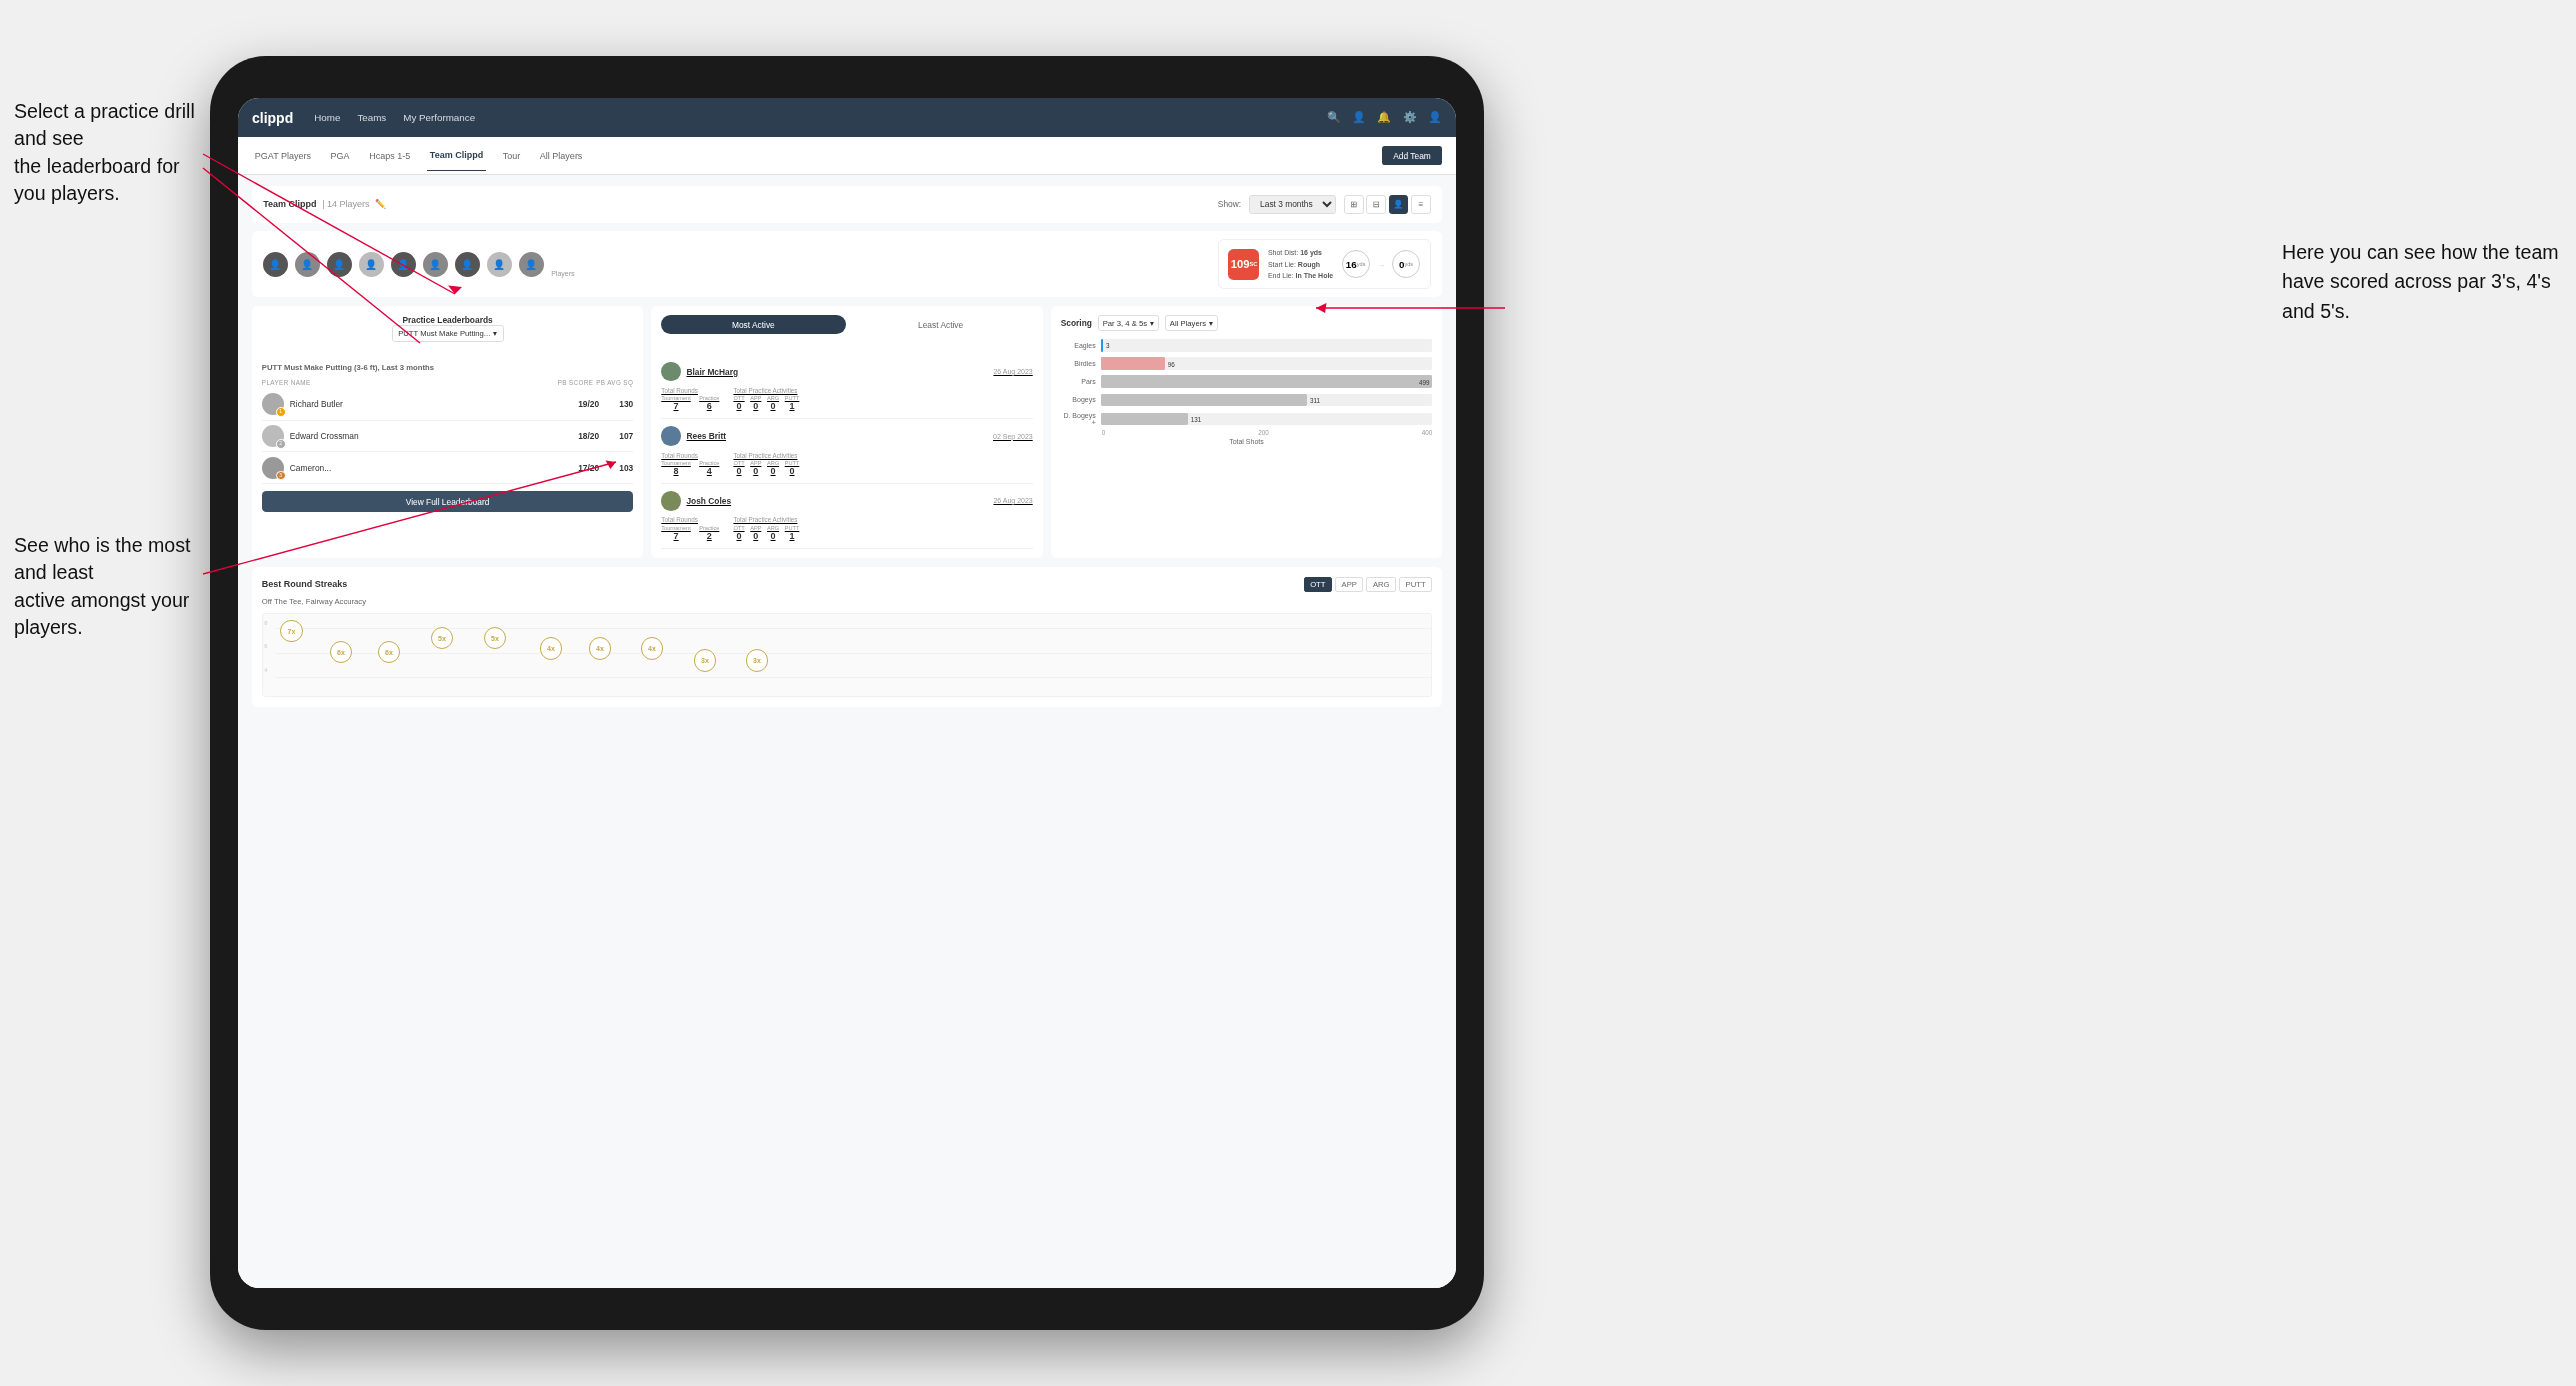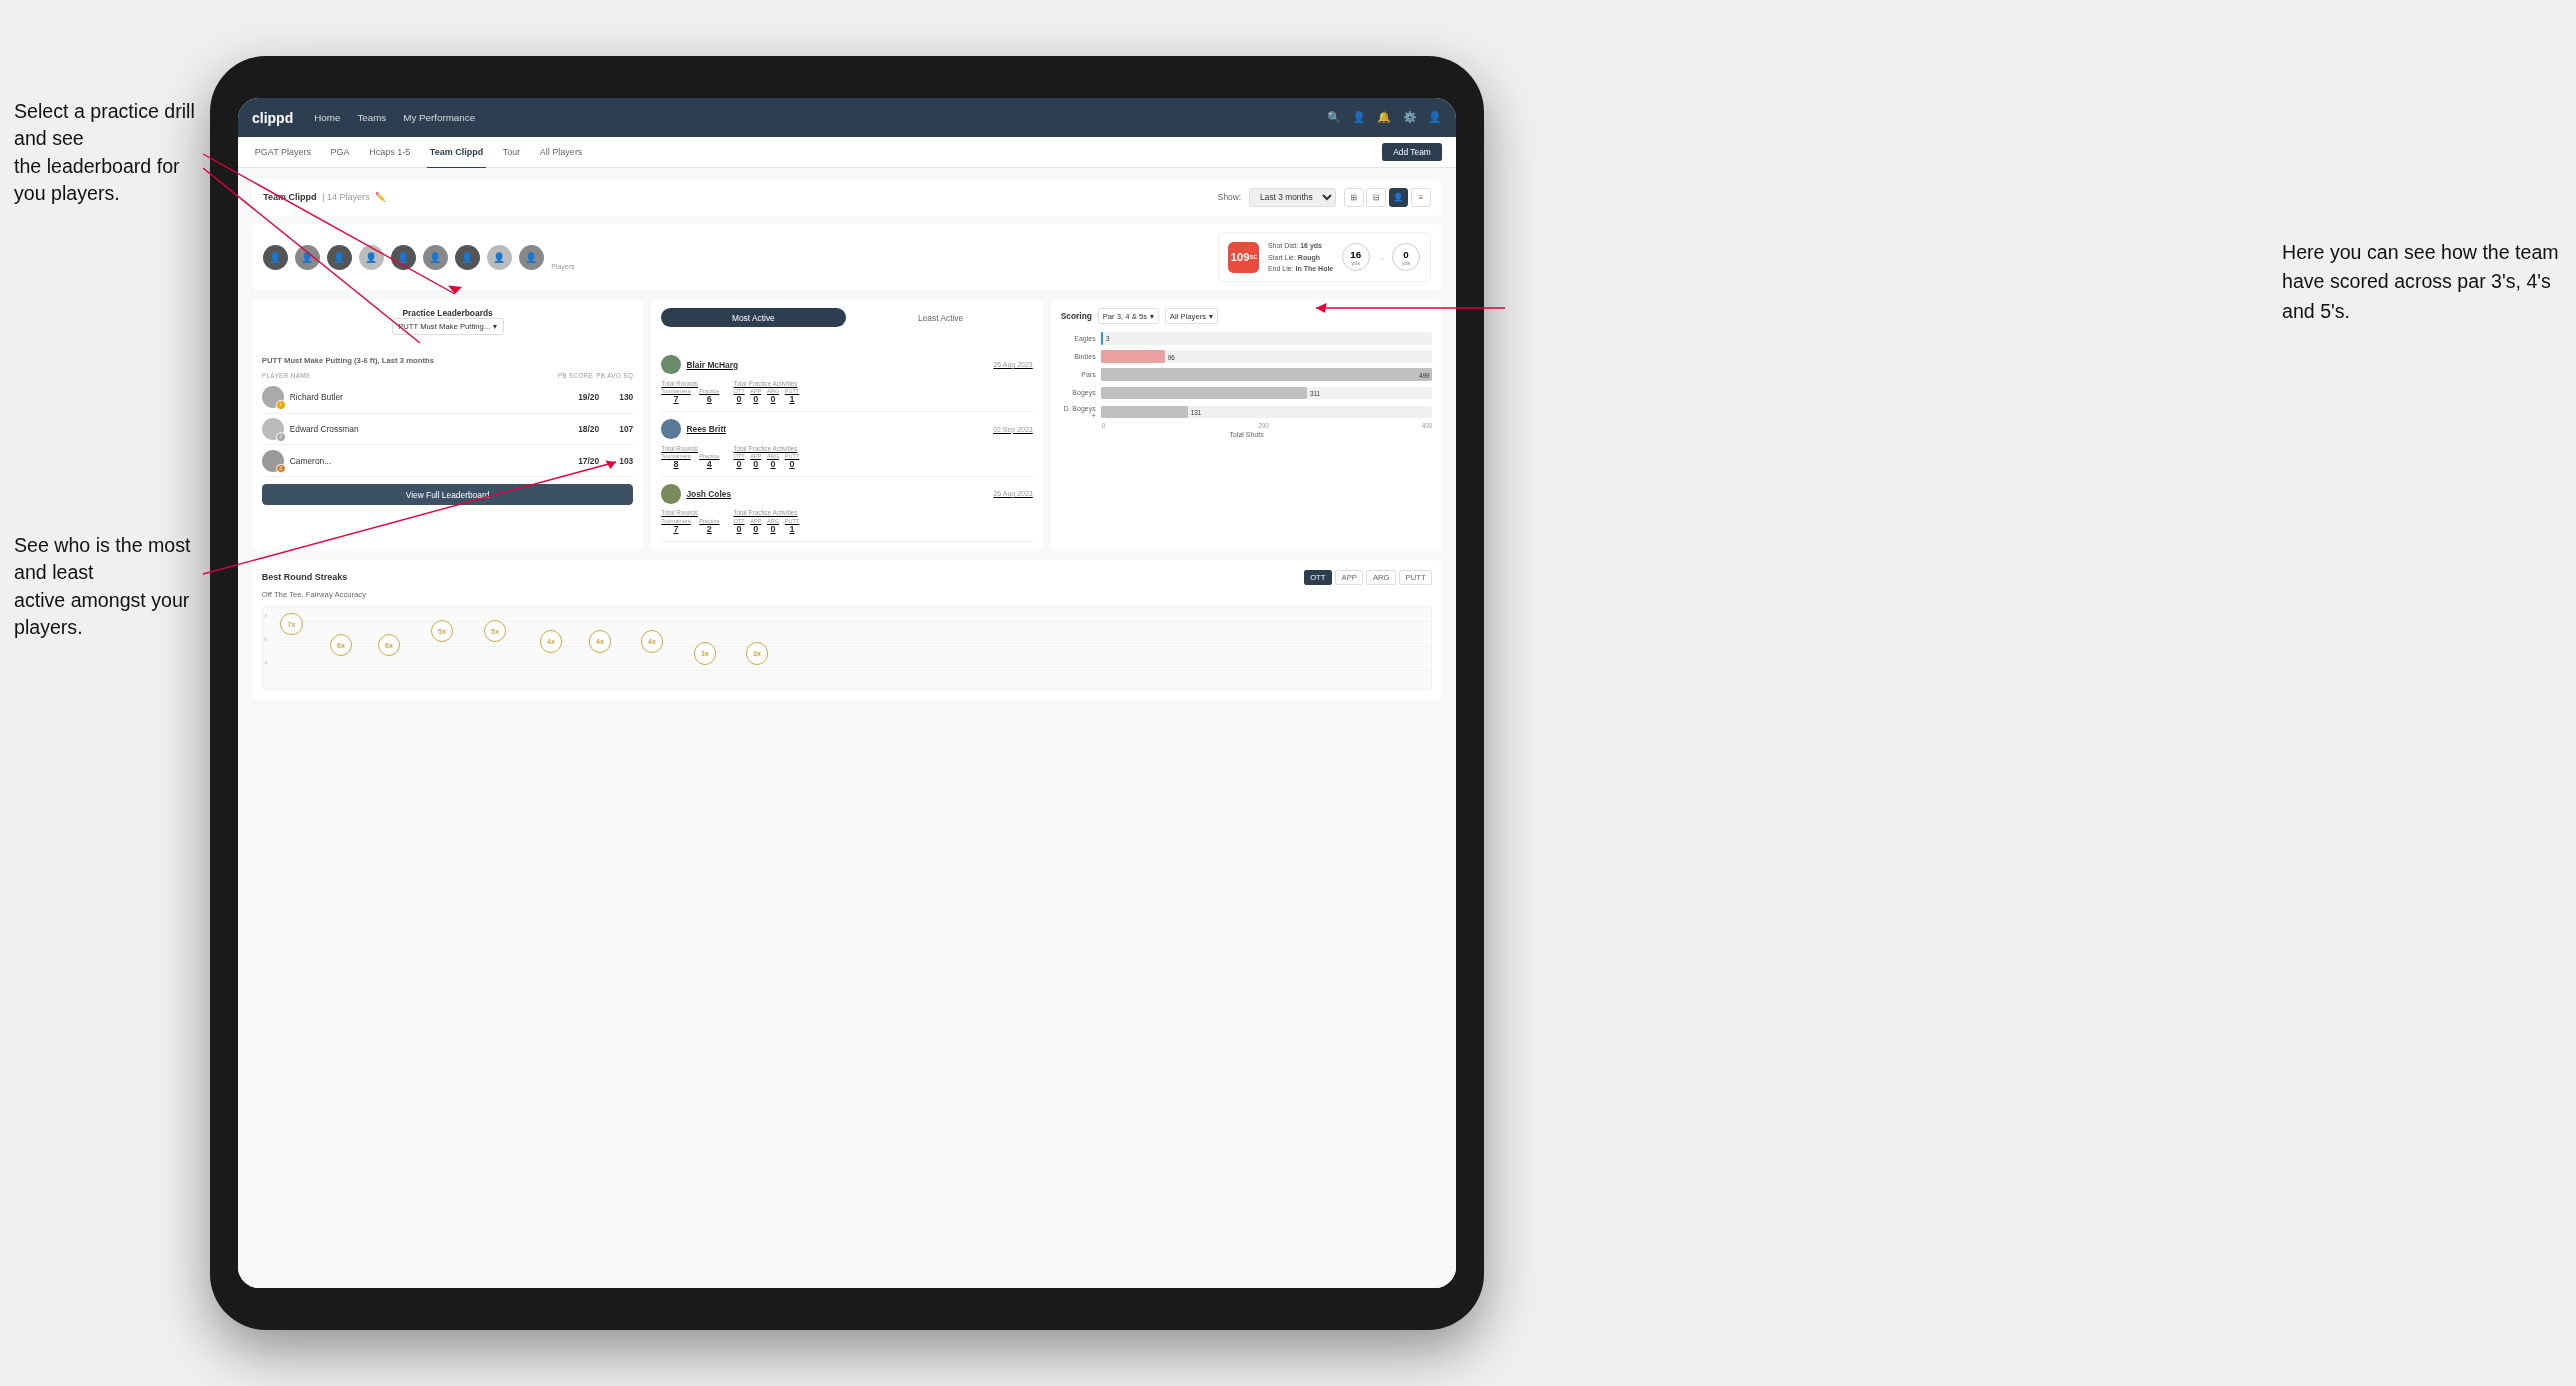--- a/index.html
+++ b/index.html
@@ -79,21 +79,21 @@
       cursor: pointer;
     }
 
     
     .sub-nav {
       background: #fff;
       border-bottom: 0.7px solid #e0e0e0;
       display: flex;
       align-items: center;
       padding: 0 14px;
-      height: 31px;
+      height: 38px;
       flex-shrink: 0;
     }
     .sub-nav-links {
       display: flex;
       gap: 14px;
       flex: 1;
     }
     .sub-nav-link {
       font-size: 9px;
       color: #666;
@@ -236,21 +236,20 @@
       align-items: center;
     }
     .shot-circle {
       width: 28px;
       height: 28px;
       border-radius: 50%;
       border: 1.4px solid #ccc;
       display: flex;
       align-items: center;
       justify-content: center;
-      flex-direction: column;
     }
     .shot-circle-val {
       font-size: 9.8px;
       font-weight: 700;
     }
     .shot-circle-label {
       font-size: 5.6px;
       color: #888;
     }
 

